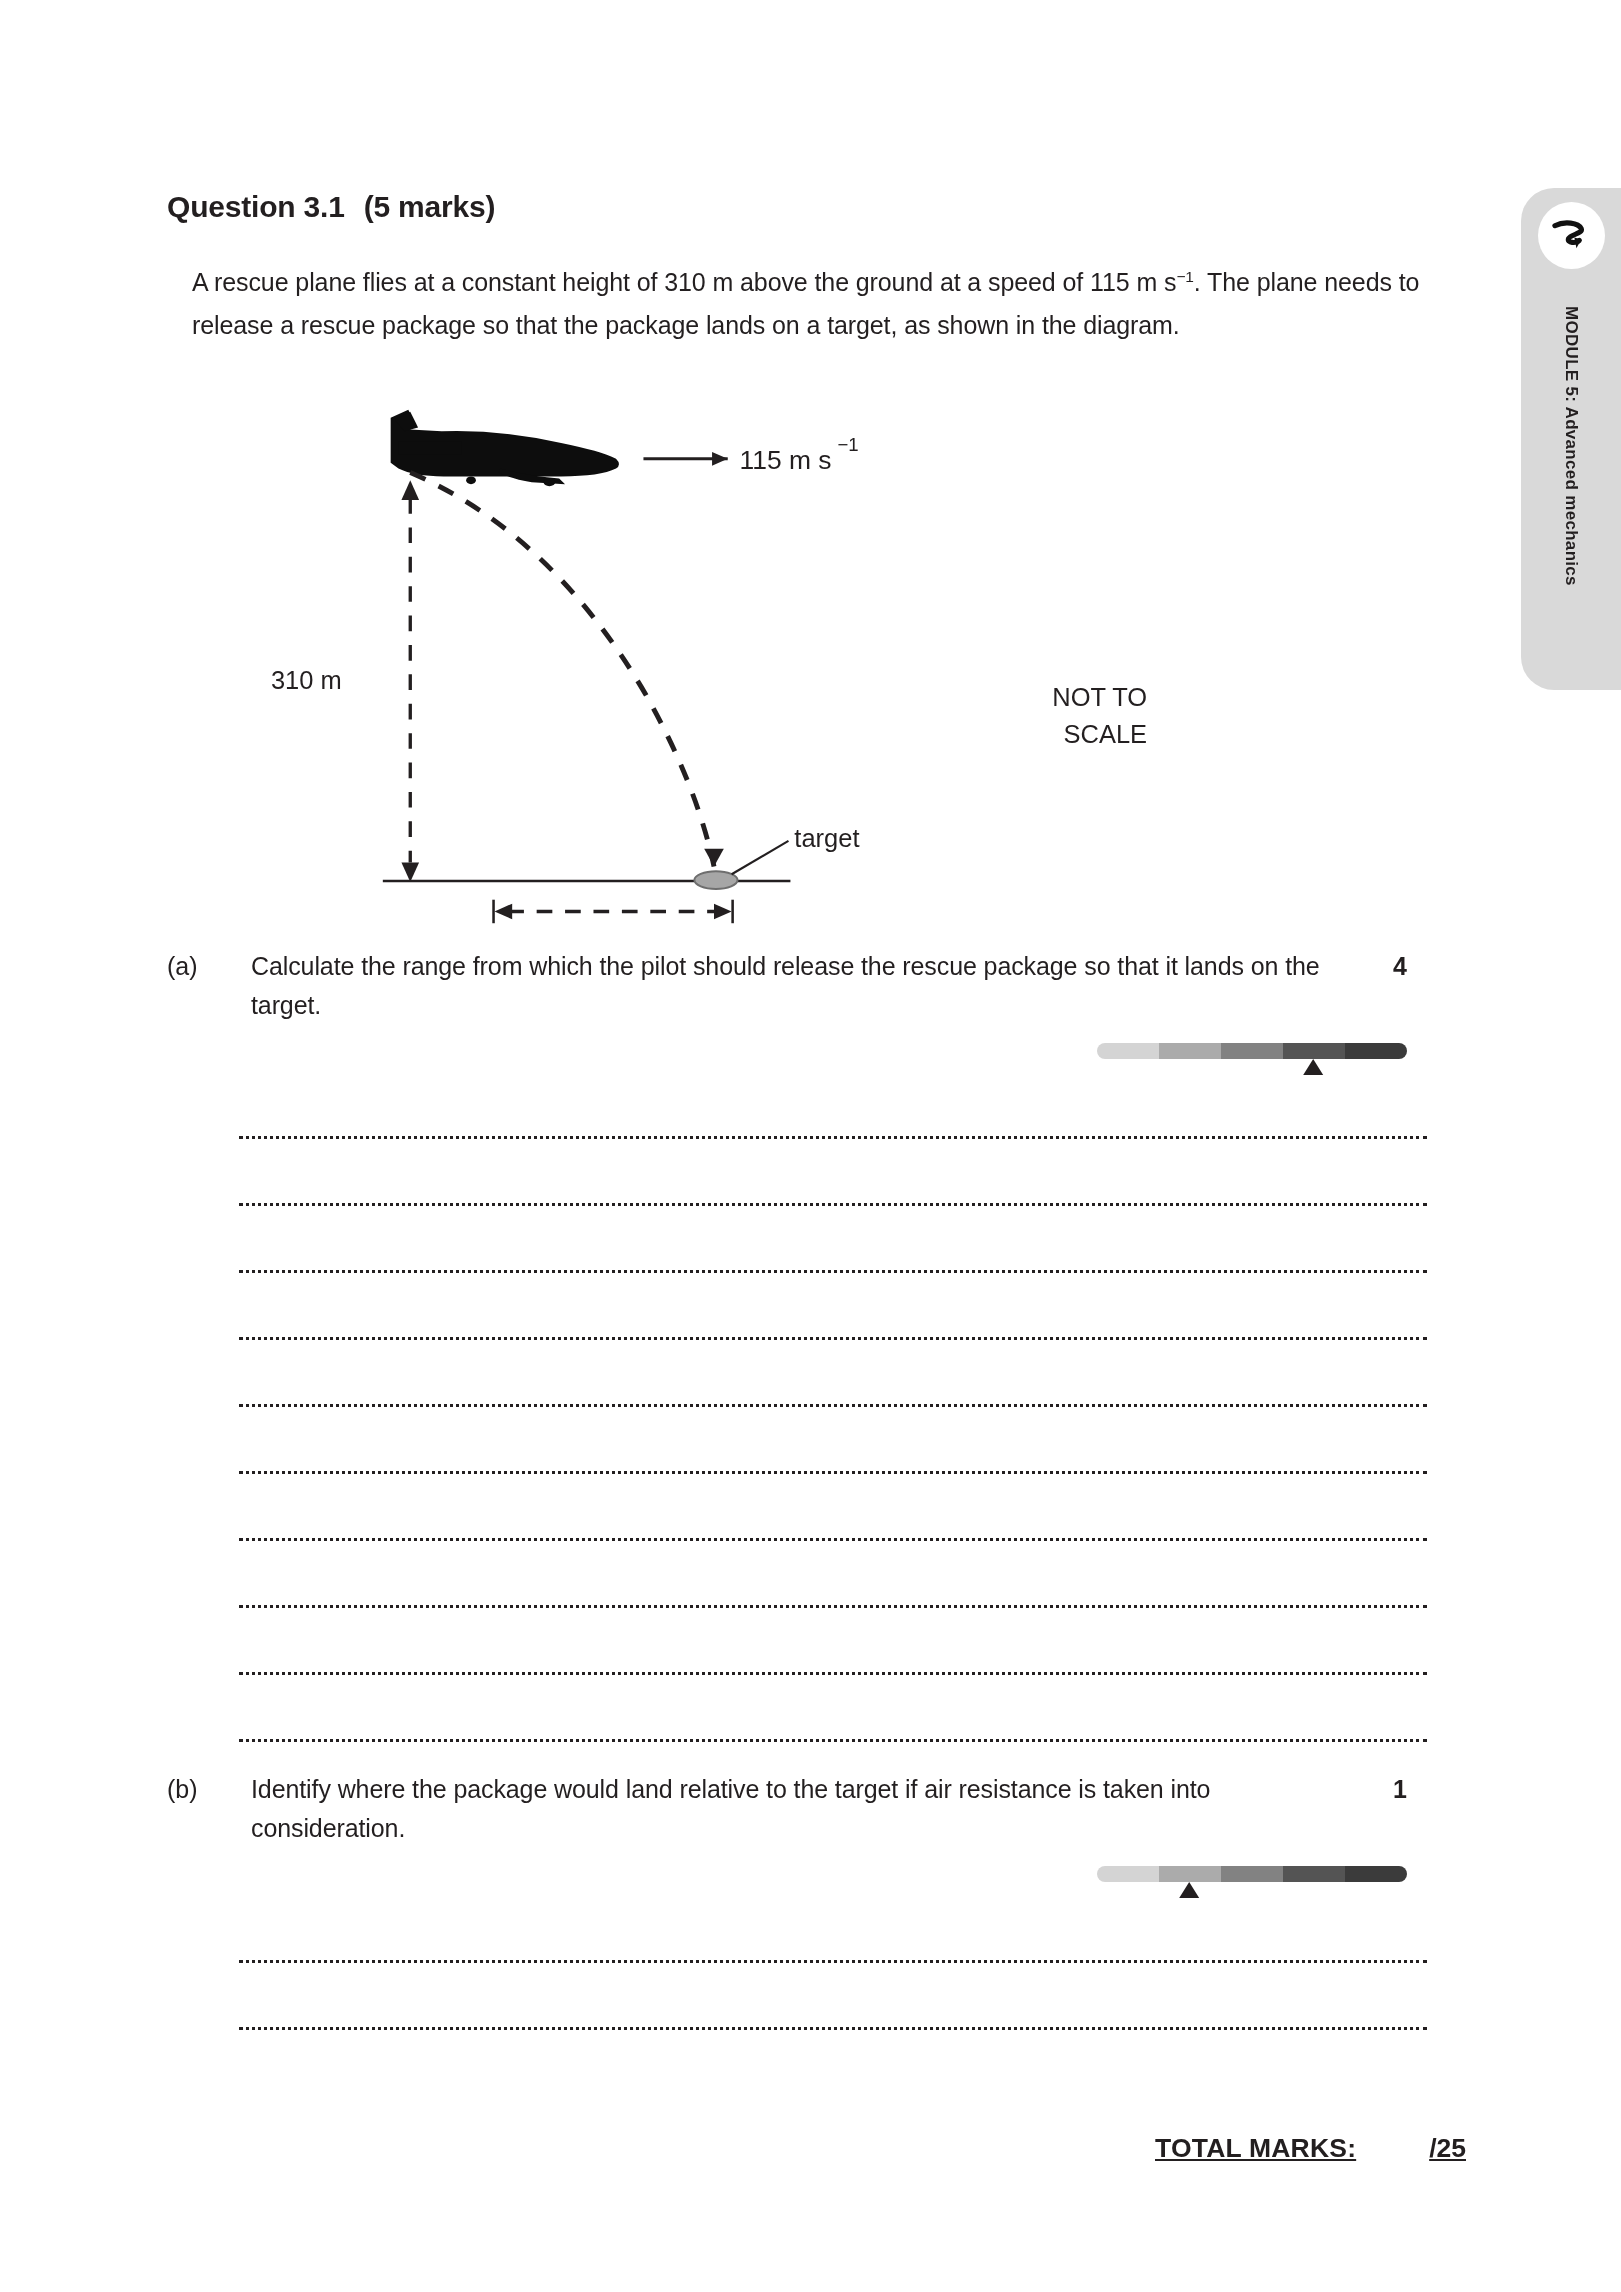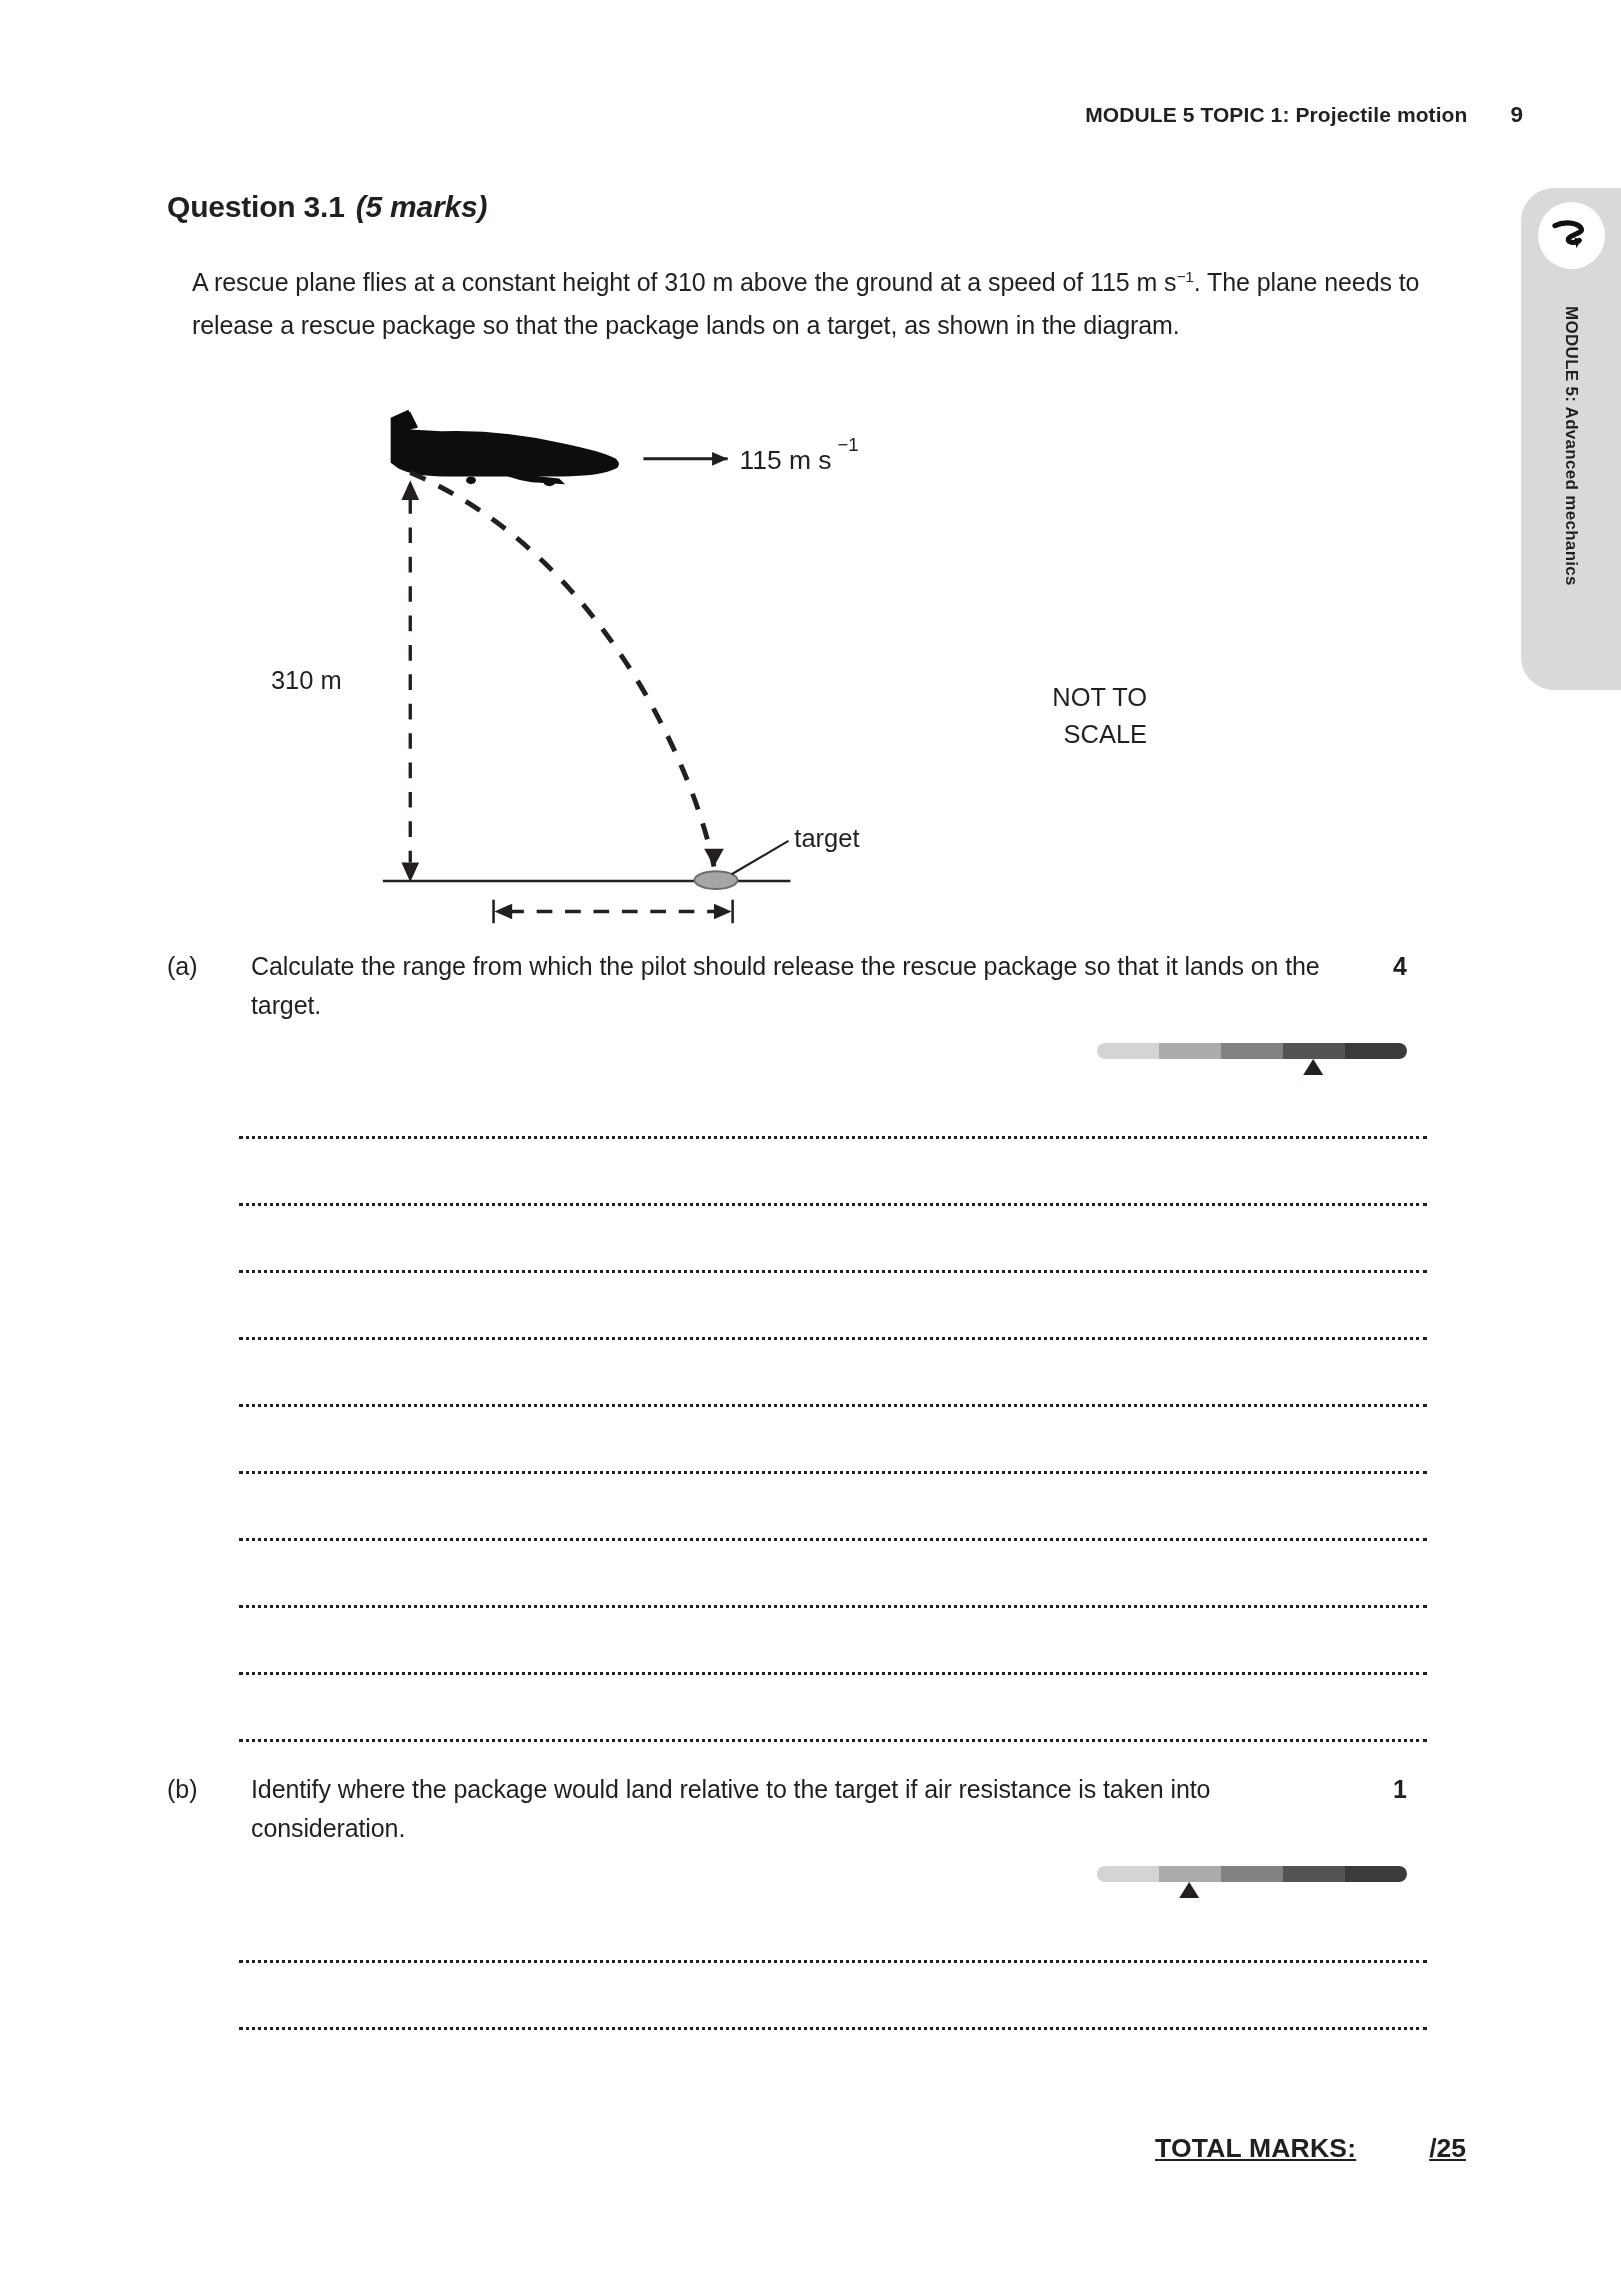--- a/index.html
+++ b/index.html
@@ -88,21 +88,21 @@
 
   
   .q-heading {
     position: absolute;
     left: 167px;
     top: 190px;
     font-size: 30px;
     font-weight: bold;
     letter-spacing: -0.2px;
   }
-  .q-heading .marks { margin-left: 11px; font-style: italic; }
+  .q-heading .marks { margin-left: 19px; }
 
   
   .stem {
     position: absolute;
     left: 167px;
     top: 261px;
     width: 1240px;
     font-size: 25px;
     line-height: 43px;
     letter-spacing: -0.1px;
@@ -211,24 +211,20 @@
     font-size: 26.5px;
     font-weight: bold;
     margin-left: 73px;
   }
 </style>
 </head>
 <body>
 
 <div class="page">
 
-  <div class="header">
-    <div class="header-title">MODULE 5 TOPIC 1: Projectile motion</div>
-    <div class="header-page">9</div>
-  </div>
 
   <div class="side-tab" style="background: rgb(217, 217, 217);">
     <div class="side-tab-icon">
       <svg width="45" height="45" viewBox="0 0 46 46" aria-hidden="true">
         <path d="M6 13 C16 8, 30 10, 33 16 C35 21, 22 22, 20 26 C18 31, 28 31, 31 28" fill="none" stroke="#111111" stroke-width="5.2" stroke-linecap="round"></path>
         <path d="M26 25 L33 27 L28 36 Z" fill="#111111"></path>
       </svg>
     </div>
     <div class="side-tab-text">
       <span>MODULE 5: Advanced mechanics</span>

